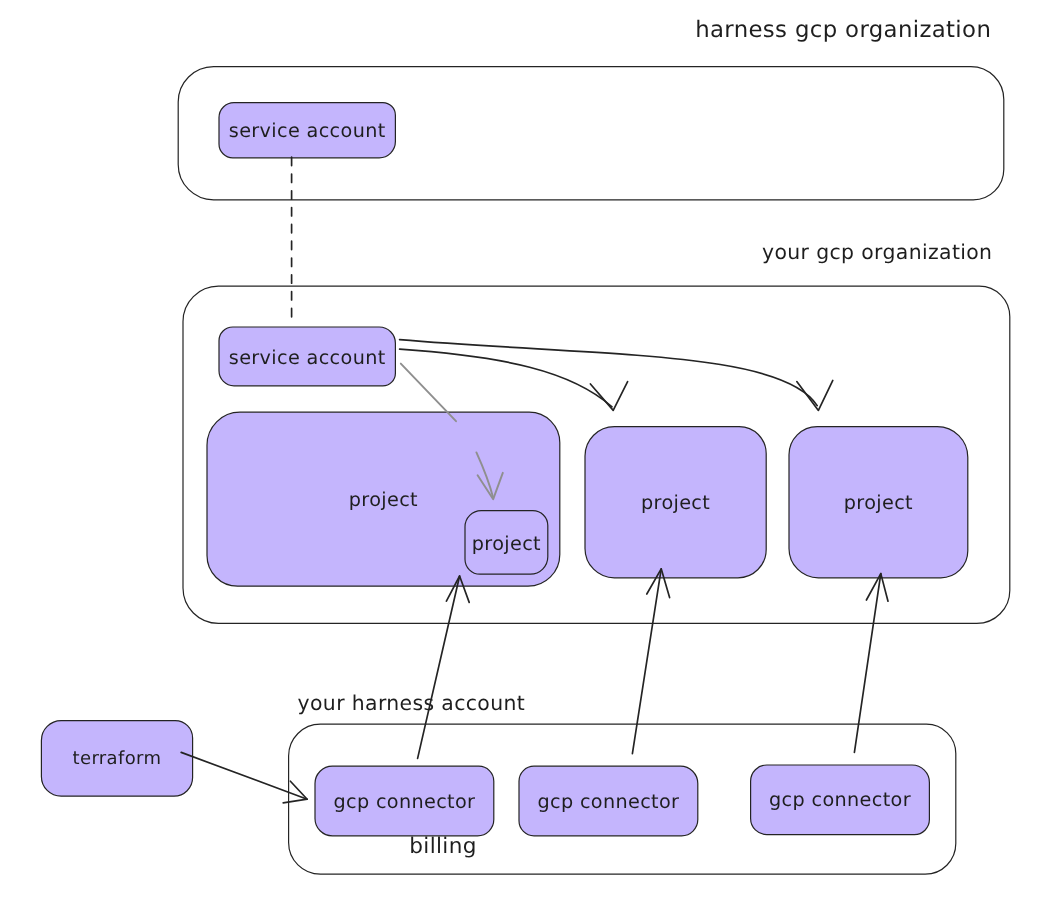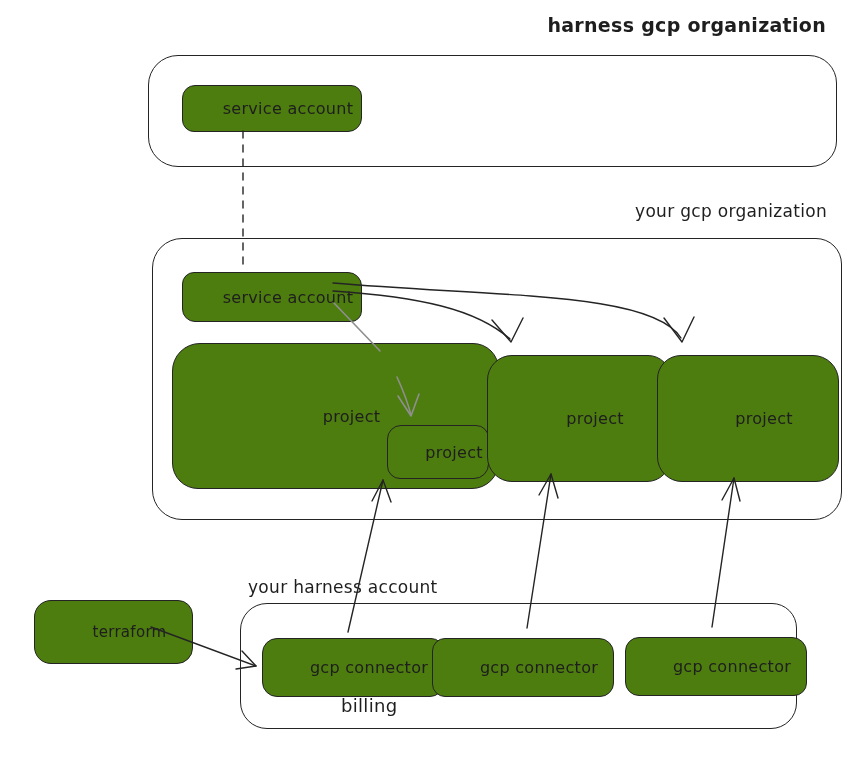--- a/index.html
+++ b/index.html
@@ -6,28 +6,28 @@
   .canvas{
     position:relative;width:866px;height:762px;background:#ffffff;overflow:hidden;
     font-family:"DejaVu Sans",sans-serif;color:#1e1e1e;
   }
   .lbl{position:absolute;font-size:17px;letter-spacing:.3px;white-space:nowrap;color:#1e1e1e;}
   .lbl-right{text-align:right;}
   .container{
     position:absolute;border:1.6px solid #242424;background:transparent;
   }
   .node{
-    position:absolute;border:1.5px solid #242424;background:#4d7c0f;
+    position:absolute;border:1.5px solid #242424;background:#c4b5fd;
     display:flex;align-items:center;justify-content:center;
-    font-size:16px;letter-spacing:.3px;white-space:nowrap;padding-left:32px;
+    font-size:16px;letter-spacing:.3px;white-space:nowrap;
   }
   
   .c-top{left:148px;top:55px;width:687px;height:110px;border-radius:30px 28px 26px 30px;}
   .n-sa-top{left:182px;top:85px;width:146px;height:45px;border-radius:13px 11px 14px 12px;}
-  .l-harness-org{left:520px;top:14px;width:306px;font-size:19px;font-weight:bold;}
+  .l-harness-org{left:520px;top:14px;width:306px;font-size:19px;}
   
   .l-your-org{left:560px;top:201px;width:267px;font-size:17px;text-align:right;}
   .c-mid{left:152px;top:238px;width:688px;height:280px;border-radius:30px 26px 28px 30px;}
   .n-sa-org{left:182px;top:272px;width:146px;height:48px;border-radius:12px 14px 11px 13px;}
   .n-project1{left:172px;top:343px;width:293px;height:144px;border-radius:28px 26px 27px 26px;}
   .n-export{left:387px;top:425px;width:68px;height:52px;border-radius:14px 13px 15px 13px;}
   .n-project2{left:487px;top:355px;width:150px;height:125px;border-radius:25px 23px 24px 25px;}
   .n-project3{left:657px;top:355px;width:148px;height:125px;border-radius:24px 26px 23px 25px;}
   
   .l-your-harness{left:248px;top:577px;font-size:17px;}

